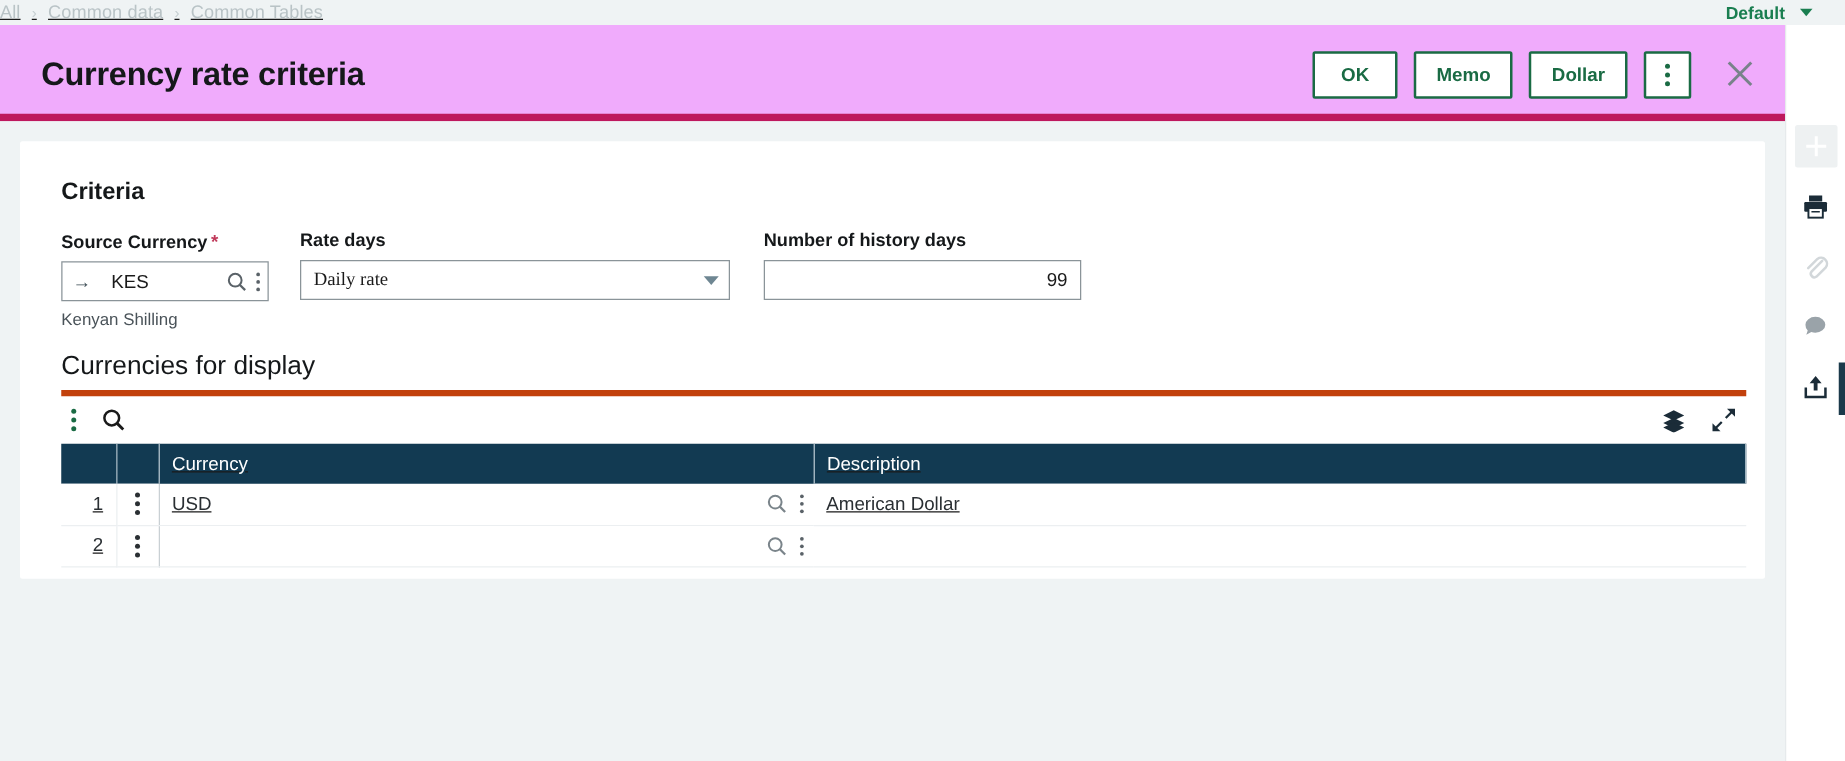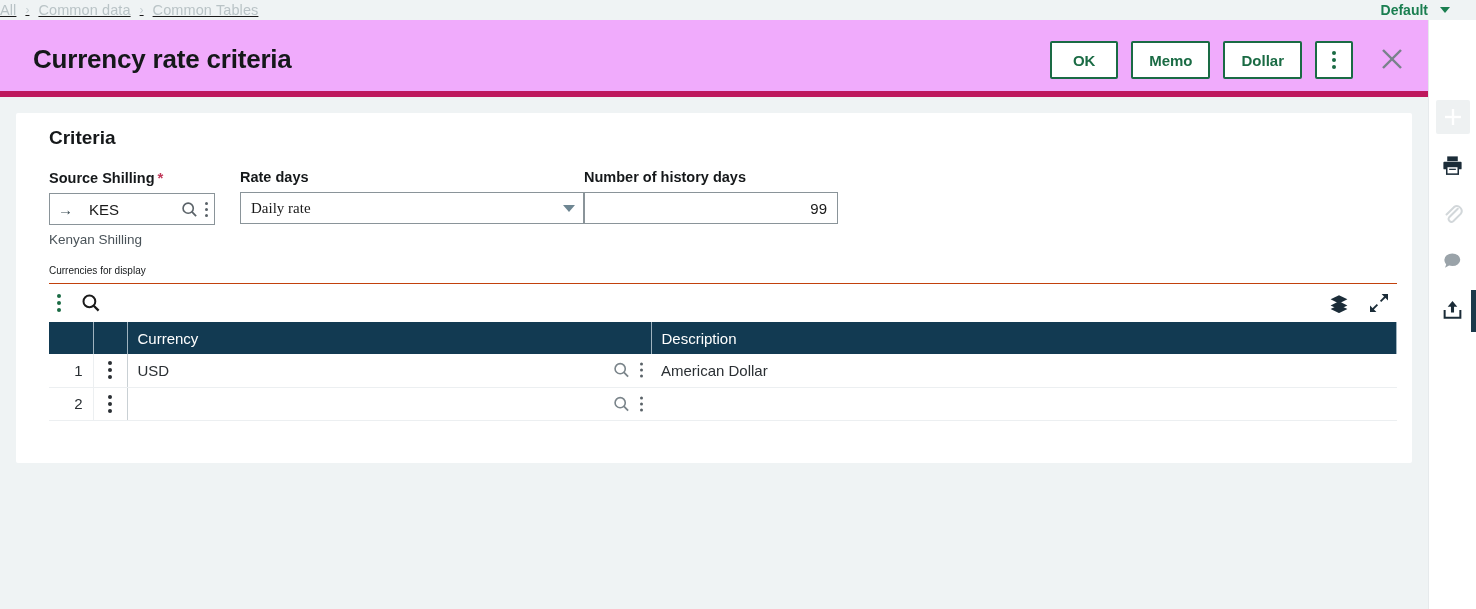--- a/index.html
+++ b/index.html
@@ -157,21 +157,21 @@
     background: #ffffff;
     border-radius: 2px;
     box-sizing: border-box;
     padding: 14px 18px 0 18px;
     position: relative;
   }
   .section-title {
     font-size: 19px;
     font-weight: bold;
     color: #15181a;
-    margin: 0 0 0 15px;
+    margin: 16px 0 0 15px;
   }
 
   
   .form-row {
     display: flex;
     margin: 20px 0 0 15px;
     align-items: flex-start;
   }
   .field {
     position: relative;
@@ -232,43 +232,44 @@
   .select-caret {
     width: 0; height: 0;
     border-left: 6px solid transparent;
     border-right: 6px solid transparent;
     border-top: 7px solid #6e8692;
   }
   .num-box { width: 254px; padding: 0 10px; justify-content: flex-end; }
   .num-value { font-size: 15px; color: #1a1a1a; }
 
   .col-gap-1 { margin-left: 25px; }
-  .col-gap-2 { }
+  .col-gap-2 { margin-left: 27px; }
 
   
   .grid-wrap { margin: 18px 0 0 15px; width: 1348px; }
   .grid-caption {
-    font-size: 10px;
+    font-size: 21px;
     color: #15181a;
     padding-bottom: 7px;
-    border-bottom: 1px solid #c2410c;
+    border-bottom: 5px solid #c2410c;
   }
   .grid-toolbar {
     height: 38px;
     display: flex;
     align-items: center;
     justify-content: space-between;
   }
   .grid-tools-left { display: flex; align-items: center; gap: 20px; padding-left: 8px; }
   .grid-tools-right { display: flex; align-items: center; gap: 20px; padding-right: 8px; }
 
   table.grid {
     width: 1348px;
     border-collapse: collapse;
     table-layout: fixed;
+    text-decoration: underline;
   }
   table.grid thead th {
     background: #123a52;
     color: #ffffff;
     font-size: 15px;
     font-weight: normal;
     text-align: left;
     height: 32px;
     padding: 0 10px;
     border-right: 1px solid #9fb3bf;
@@ -398,21 +399,21 @@
 
 <div class="content-area">
   <div class="card">
 
     <div class="section-title">Criteria</div>
 
     <div class="form-row">
 
       <div class="field">
         <span class="field-label">
-          <span>Source Shilling</span><span class="req-star">*</span>
+          <span>Source Currency</span><span class="req-star">*</span>
         </span>
         <div class="input-box lookup-input">
           <span class="arrow-prefix">→</span>
           <span class="lookup-value">KES</span>
           <span class="icon-btn">
             <svg width="17" height="17" viewBox="0 0 18 18">
               <circle cx="7.6" cy="7.6" r="5.4" fill="none" stroke="#5a6268" stroke-width="1.7"></circle>
               <line x1="11.6" y1="11.6" x2="16" y2="16" stroke="#5a6268" stroke-width="1.9"></line>
             </svg>
           </span>

